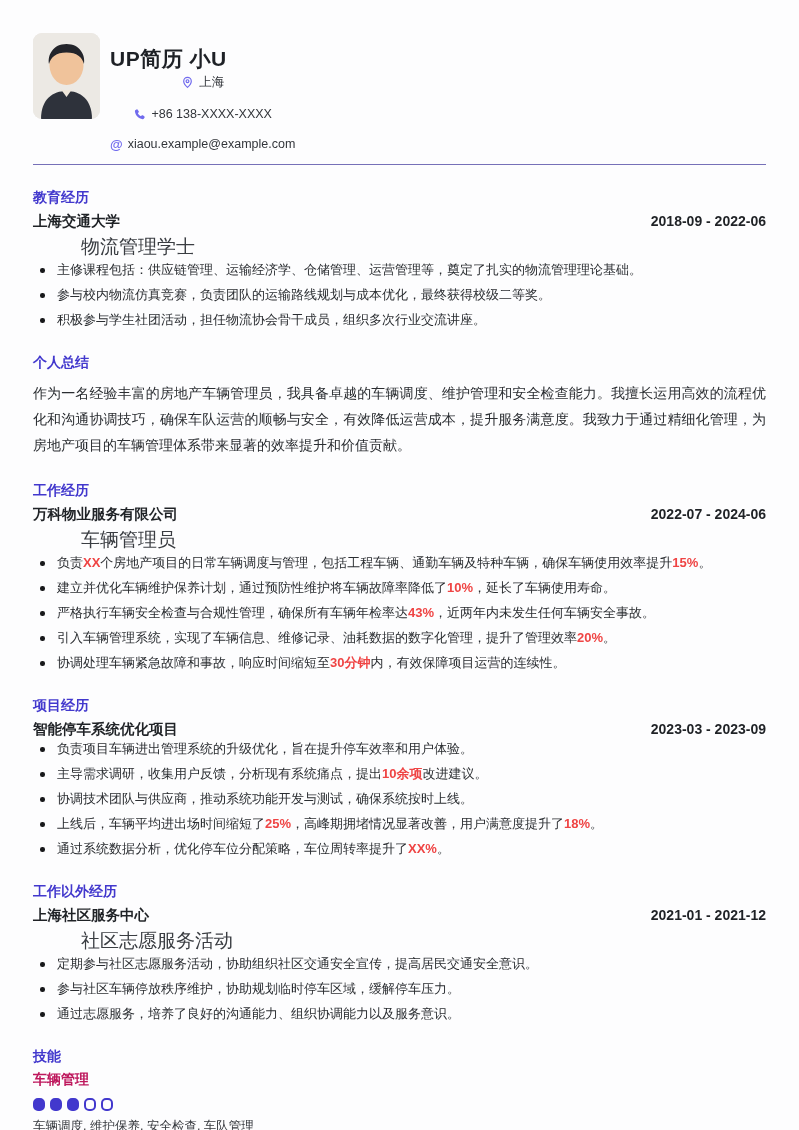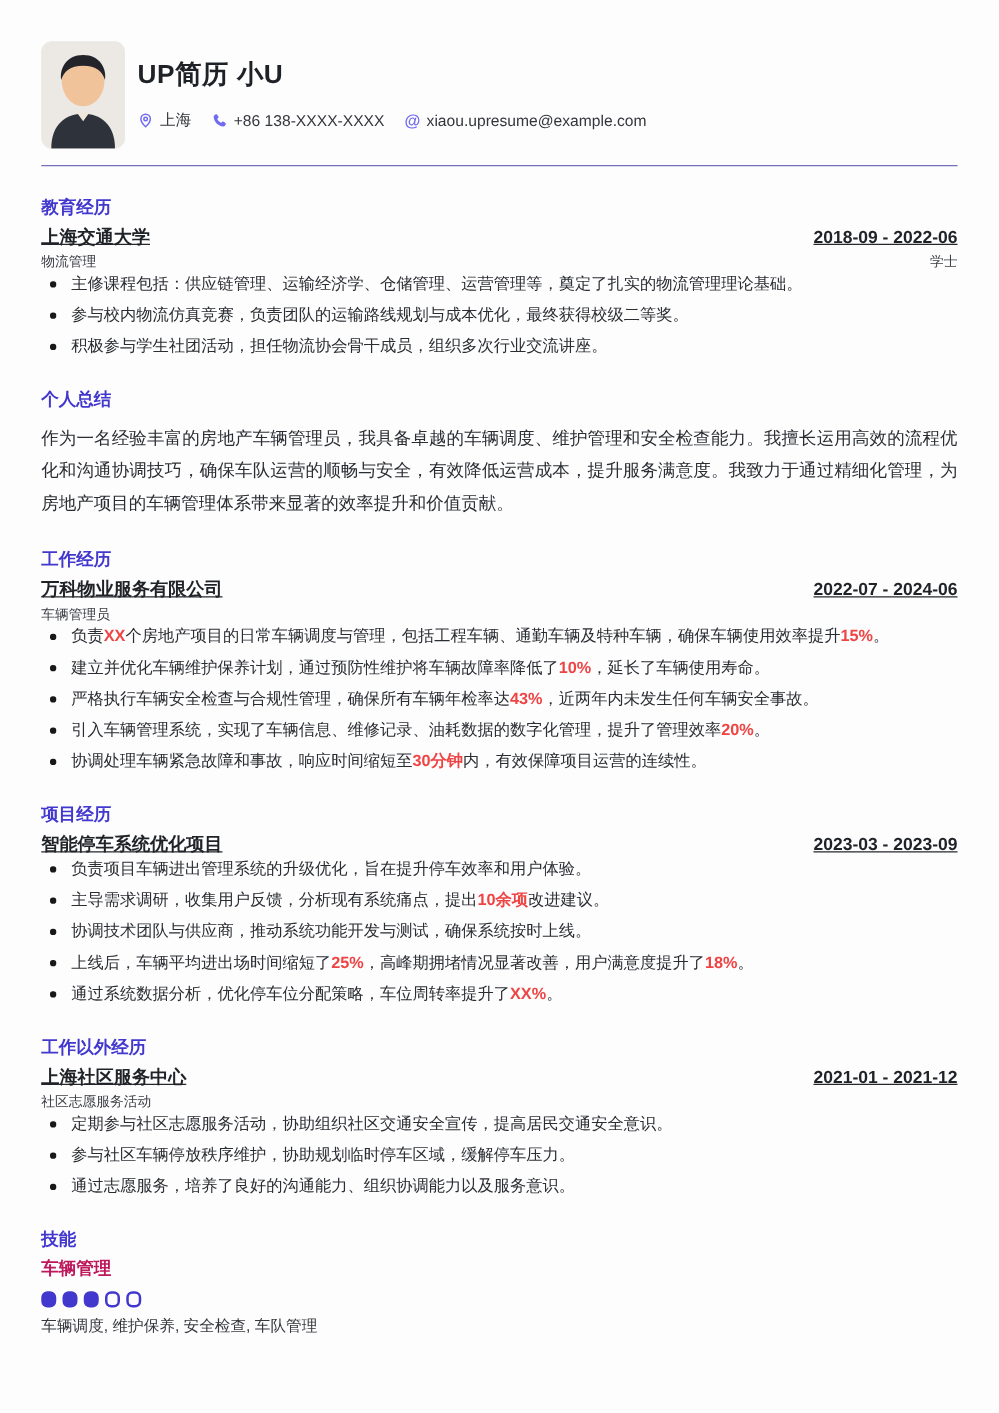--- a/index.html
+++ b/index.html
@@ -21,33 +21,33 @@
   .page{padding:33px 33px 0 33px;}
   
   .header{display:flex;align-items:flex-start;gap:10px;}
   .avatar{
     width:67px;height:86px;border-radius:9px;overflow:hidden;flex:0 0 auto;
     background:#ece9e4;
   }
   .avatar svg{display:block;width:100%;height:100%;}
   .head-right{padding-top:12px;}
   .name{font-size:21px;font-weight:700;color:#1e2126;letter-spacing:.5px;}
-  .contact{display:flex;align-items:center;gap:16px;margin-top:15px;font-size:12.5px;color:#33363b;}
+  .contact{display:flex;align-items:center;gap:16px;margin-top:1px;font-size:12.5px;color:#33363b;flex-direction:column;}
   .contact .citem{display:flex;align-items:center;gap:5px;}
   .cicon{display:inline-flex;width:13px;height:13px;color:var(--icon);}
   .cicon svg{width:13px;height:13px;}
   .at-glyph{font-size:13px;font-weight:700;color:var(--icon);line-height:13px;}
   .divider{border:none;border-top:1.6px solid var(--divider);margin-top:13px;opacity:.85;}
   
   section{margin-top:24px;}
   .sec-title{font-size:14px;font-weight:700;color:var(--accent);}
-  .row{display:flex;justify-content:space-between;align-items:baseline;margin-top:5px;text-decoration:underline;}
+  .row{display:flex;justify-content:space-between;align-items:baseline;margin-top:5px;}
   .org{font-size:14.5px;font-weight:700;color:#1f2226;}
   .date{font-size:14px;font-weight:700;color:#1f2226;white-space:nowrap;}
-  .subrow{display:flex;justify-content:space-between;margin-top:3px;font-size:11px;color:var(--muted);}
+  .subrow{display:flex;justify-content:flex-start;margin-top:3px;font-size:19px;color:var(--muted);margin-left:48px;}
   ul.bullets{list-style:none;margin-top:0;}
   ul.bullets li{
     position:relative;padding-left:24px;margin-bottom:5px;
     font-size:13px;line-height:20px;color:#2a2d31;
   }
   ul.bullets li::before{
     content:"";position:absolute;left:7px;top:8px;width:4.5px;height:4.5px;
     border-radius:50%;background:#17181a;
   }
   ul.bullets b{font-weight:700;color:#ef4444;}
@@ -94,21 +94,21 @@
         <span class="citem">
           <span class="cicon">
             <svg viewBox="0 0 24 24" fill="currentColor">
               <path d="M6.6 2.7 C7.2 2.3 8 2.4 8.5 3 L10.6 5.8 C11 6.4 11 7.2 10.5 7.7 L9.3 9 C9 9.3 9 9.8 9.2 10.2 C10.3 12.2 11.9 13.8 13.9 14.9 C14.3 15.1 14.8 15.1 15.1 14.8 L16.4 13.6 C16.9 13.1 17.7 13.1 18.3 13.5 L21.1 15.6 C21.7 16.1 21.8 16.9 21.4 17.5 L20.2 19.4 C19.7 20.2 18.8 20.7 17.9 20.6 C9.9 19.7 4.4 14.2 3.5 6.2 C3.4 5.3 3.9 4.4 4.7 3.9 Z"></path>
             </svg>
           </span>
           <span>+86 138-XXXX-XXXX</span>
         </span>
         <span class="citem">
           <span class="at-glyph">@</span>
-          <span>xiaou.upresume@example.com</span>
+          <span>xiaou.example@example.com</span>
         </span>
       </div>
     </div>
   </div>
 
   <hr class="divider">
 
   <section>
     <h2 class="sec-title">教育经历</h2>
     <div class="row">

